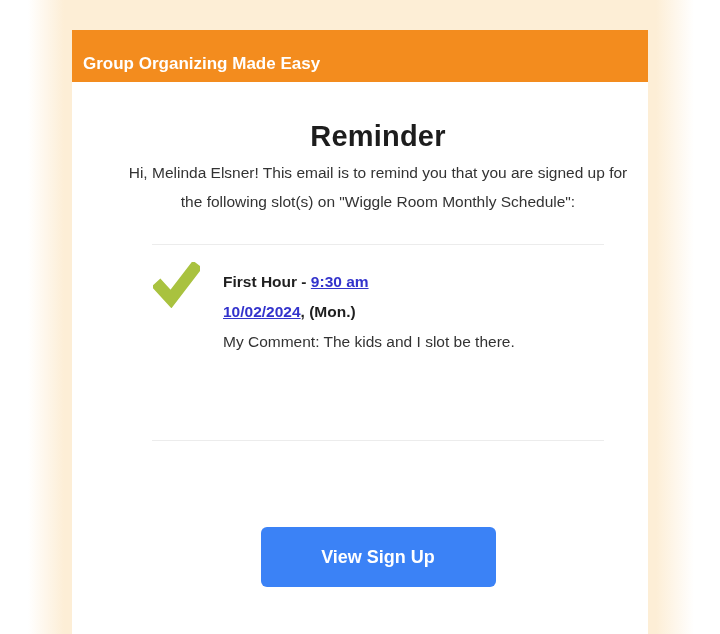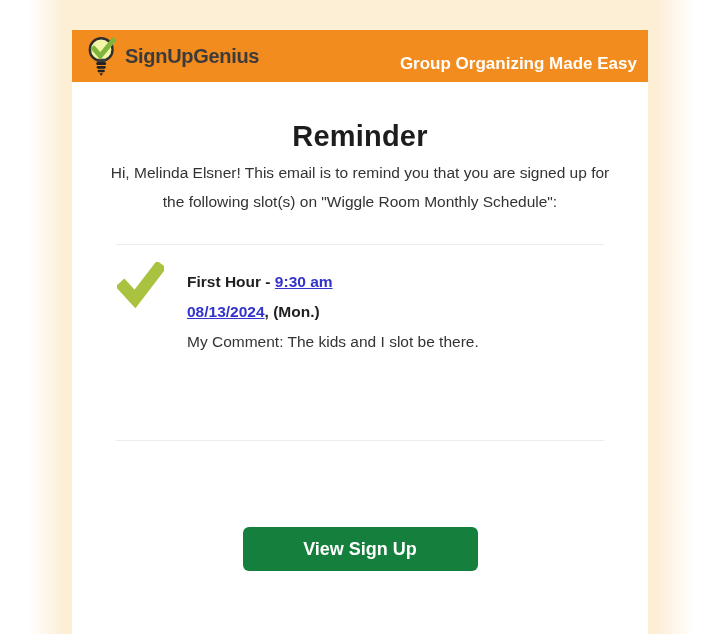--- a/index.html
+++ b/index.html
@@ -38,21 +38,21 @@
     font-weight: 700;
     color: #3b3b3b;
     letter-spacing: -0.3px;
   }
   .tagline {
     color: #ffffff;
     font-size: 17px;
     font-weight: 700;
     margin-top: 16px;
   }
-  .email-body { padding-top: 38px; }
+  .email-body { padding-top: 38px; padding-left: 36px; }
   .title {
     text-align: center;
     font-size: 29px;
     font-weight: 700;
     color: #1d1d1d;
     letter-spacing: 0.2px;
   }
   .intro {
     width: 506px;
     margin: 5px auto 0;
@@ -89,72 +89,58 @@
   }
   .comment {
     font-weight: 400;
     color: #333333;
   }
   .divider-2 { margin-top: 83px; }
   .view-button {
     display: block;
     margin: 36px auto 0;
     width: 235px;
-    height: 44px;
-    background: #15803d;
+    height: 60px;
+    background: #3b82f6;
     border: none;
     border-radius: 6px;
     color: #ffffff;
     font-family: "Liberation Sans", sans-serif;
     font-size: 18px;
     font-weight: 700;
     cursor: pointer;
   }
   .button-wrap { padding-top: 50px; }
 </style>
 </head>
 <body>
 
 <div class="email-card">
 
   <div class="email-header">
-    <div class="logo">
-      <span>
-        <svg width="40" height="42" viewBox="0 0 44 46">
-          <circle cx="20" cy="16" r="12.5" fill="#f2f5a8" stroke="#2d2d2d" stroke-width="2.6"></circle>
-          <path d="M15 26 L25 26 L24 31 L16 31 Z" fill="#3a3a3a"></path>
-          <rect x="14.5" y="30" width="11" height="3" rx="1.5" fill="#222222"></rect>
-          <rect x="15" y="34" width="10" height="3" rx="1.5" fill="#222222"></rect>
-          <rect x="16" y="38" width="8" height="3" rx="1.5" fill="#222222"></rect>
-          <path d="M18 42 L22 42 L20 45 Z" fill="#222222"></path>
-          <polyline points="12,15 19,23 33,6" fill="none" stroke="#7fb53a" stroke-width="5.5" stroke-linecap="square"></polyline>
-        </svg>
-      </span>
-      <span class="logo-text">SignUpGenius</span>
-    </div>
     <div class="tagline">Group Organizing Made Easy</div>
   </div>
 
   <div class="email-body">
 
     <h1 class="title">Reminder</h1>
 
     <p class="intro">Hi, Melinda Elsner! This email is to remind you that you are signed up for the following slot(s) on "Wiggle Room Monthly Schedule":</p>
 
     <hr class="divider">
 
     <div class="slot-row">
       <span class="check-icon">
         <svg width="47" height="46" viewBox="0 0 47 46">
           <polyline points="7,25 18,37 41,7" fill="none" stroke="#A9C23F" stroke-width="12" stroke-linecap="square"></polyline>
         </svg>
       </span>
       <div class="slot-text">
         <span class="slot-line"><span class="bold">First Hour - </span><a class="slot-link">9:30 am</a></span>
-        <span class="slot-line"><a class="slot-link">08/13/2024</a><span class="bold">, (Mon.)</span></span>
+        <span class="slot-line"><a class="slot-link">10/02/2024</a><span class="bold">, (Mon.)</span></span>
         <span class="slot-line comment">My Comment: The kids and I slot be there.</span>
       </div>
     </div>
 
     <hr class="divider divider-2">
 
     <div class="button-wrap">
       <button class="view-button">View Sign Up</button>
     </div>
 

